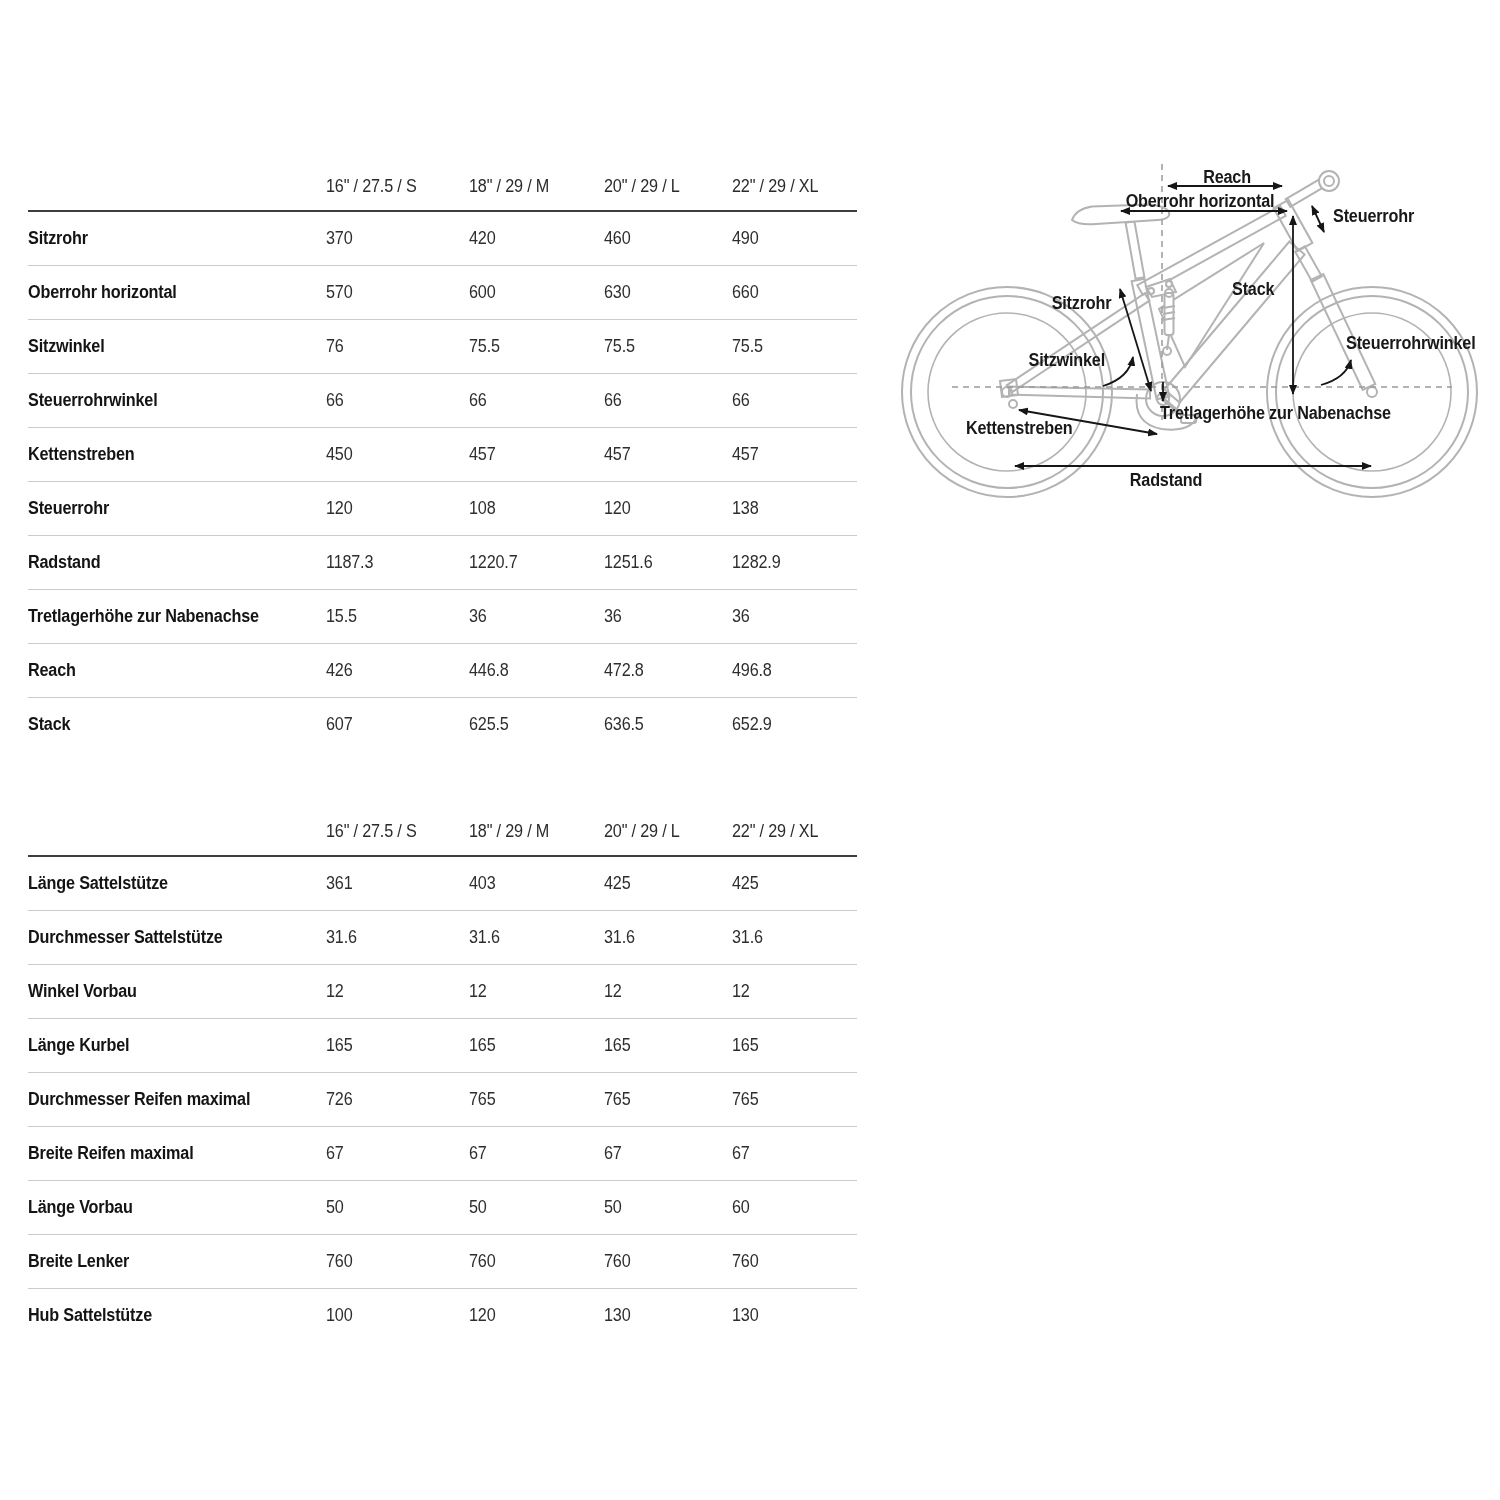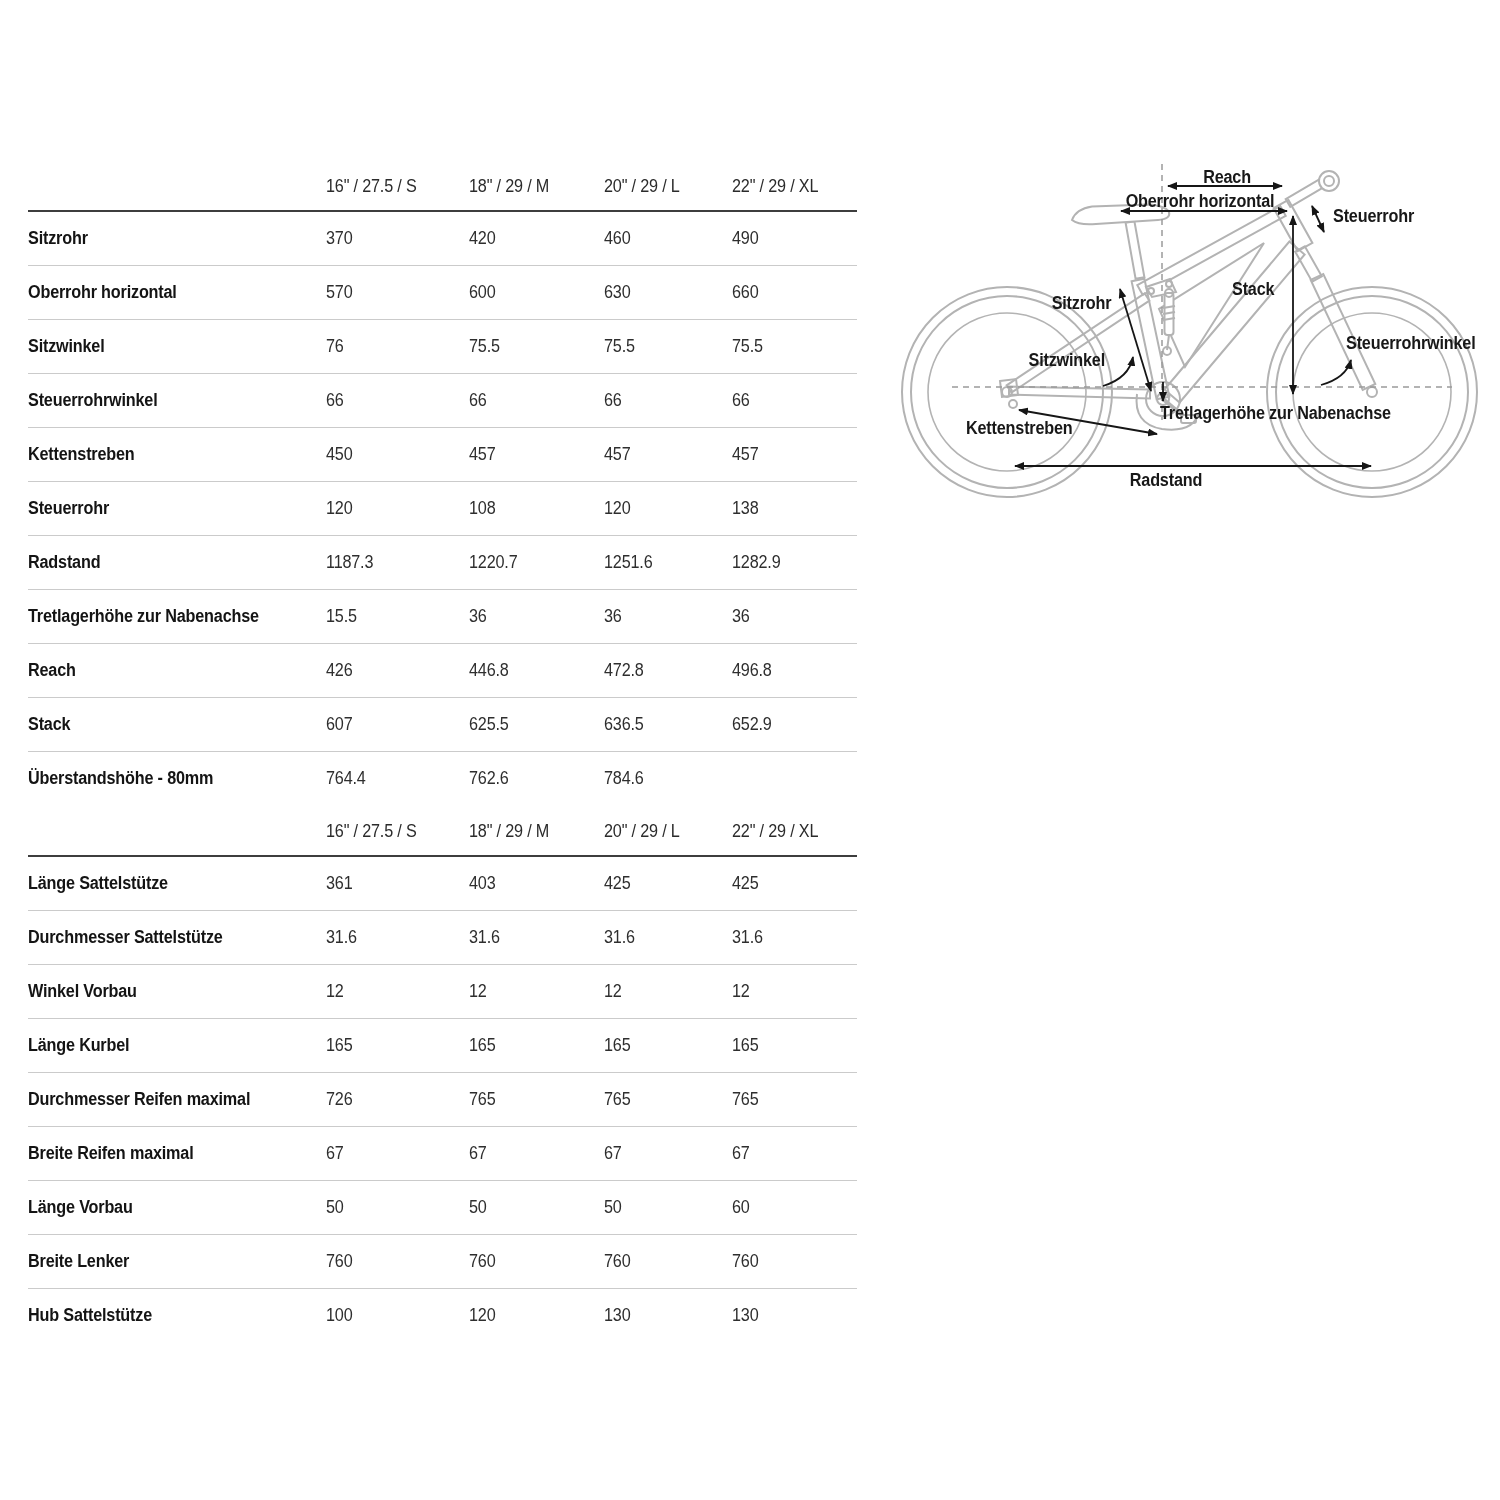--- a/index.html
+++ b/index.html
@@ -116,27 +116,20 @@
       </div>
 
       <div class="trow">
         <div class="lbl"><span class="cnd">Stack</span></div>
         <div class="val"><span class="cnd">607</span></div>
         <div class="val"><span class="cnd">625.5</span></div>
         <div class="val"><span class="cnd">636.5</span></div>
         <div class="val"><span class="cnd">652.9</span></div>
       </div>
 
-      <div class="trow">
-        <div class="lbl"><span class="cnd">Überstandshöhe - 80mm</span></div>
-        <div class="val"><span class="cnd">764.4</span></div>
-        <div class="val"><span class="cnd">762.6</span></div>
-        <div class="val"><span class="cnd">784.6</span></div>
-        <div class="val"><span class="cnd"></span></div>
-      </div>
     </section>
 
   <section class="tbl tbl2">
     <div class="thead">
       <div></div>
       <div><span class="cnd">16" / 27.5 / S</span></div>
       <div><span class="cnd">18" / 29 / M</span></div>
       <div><span class="cnd">20" / 29 / L</span></div>
       <div><span class="cnd">22" / 29 / XL</span></div>
     </div>

